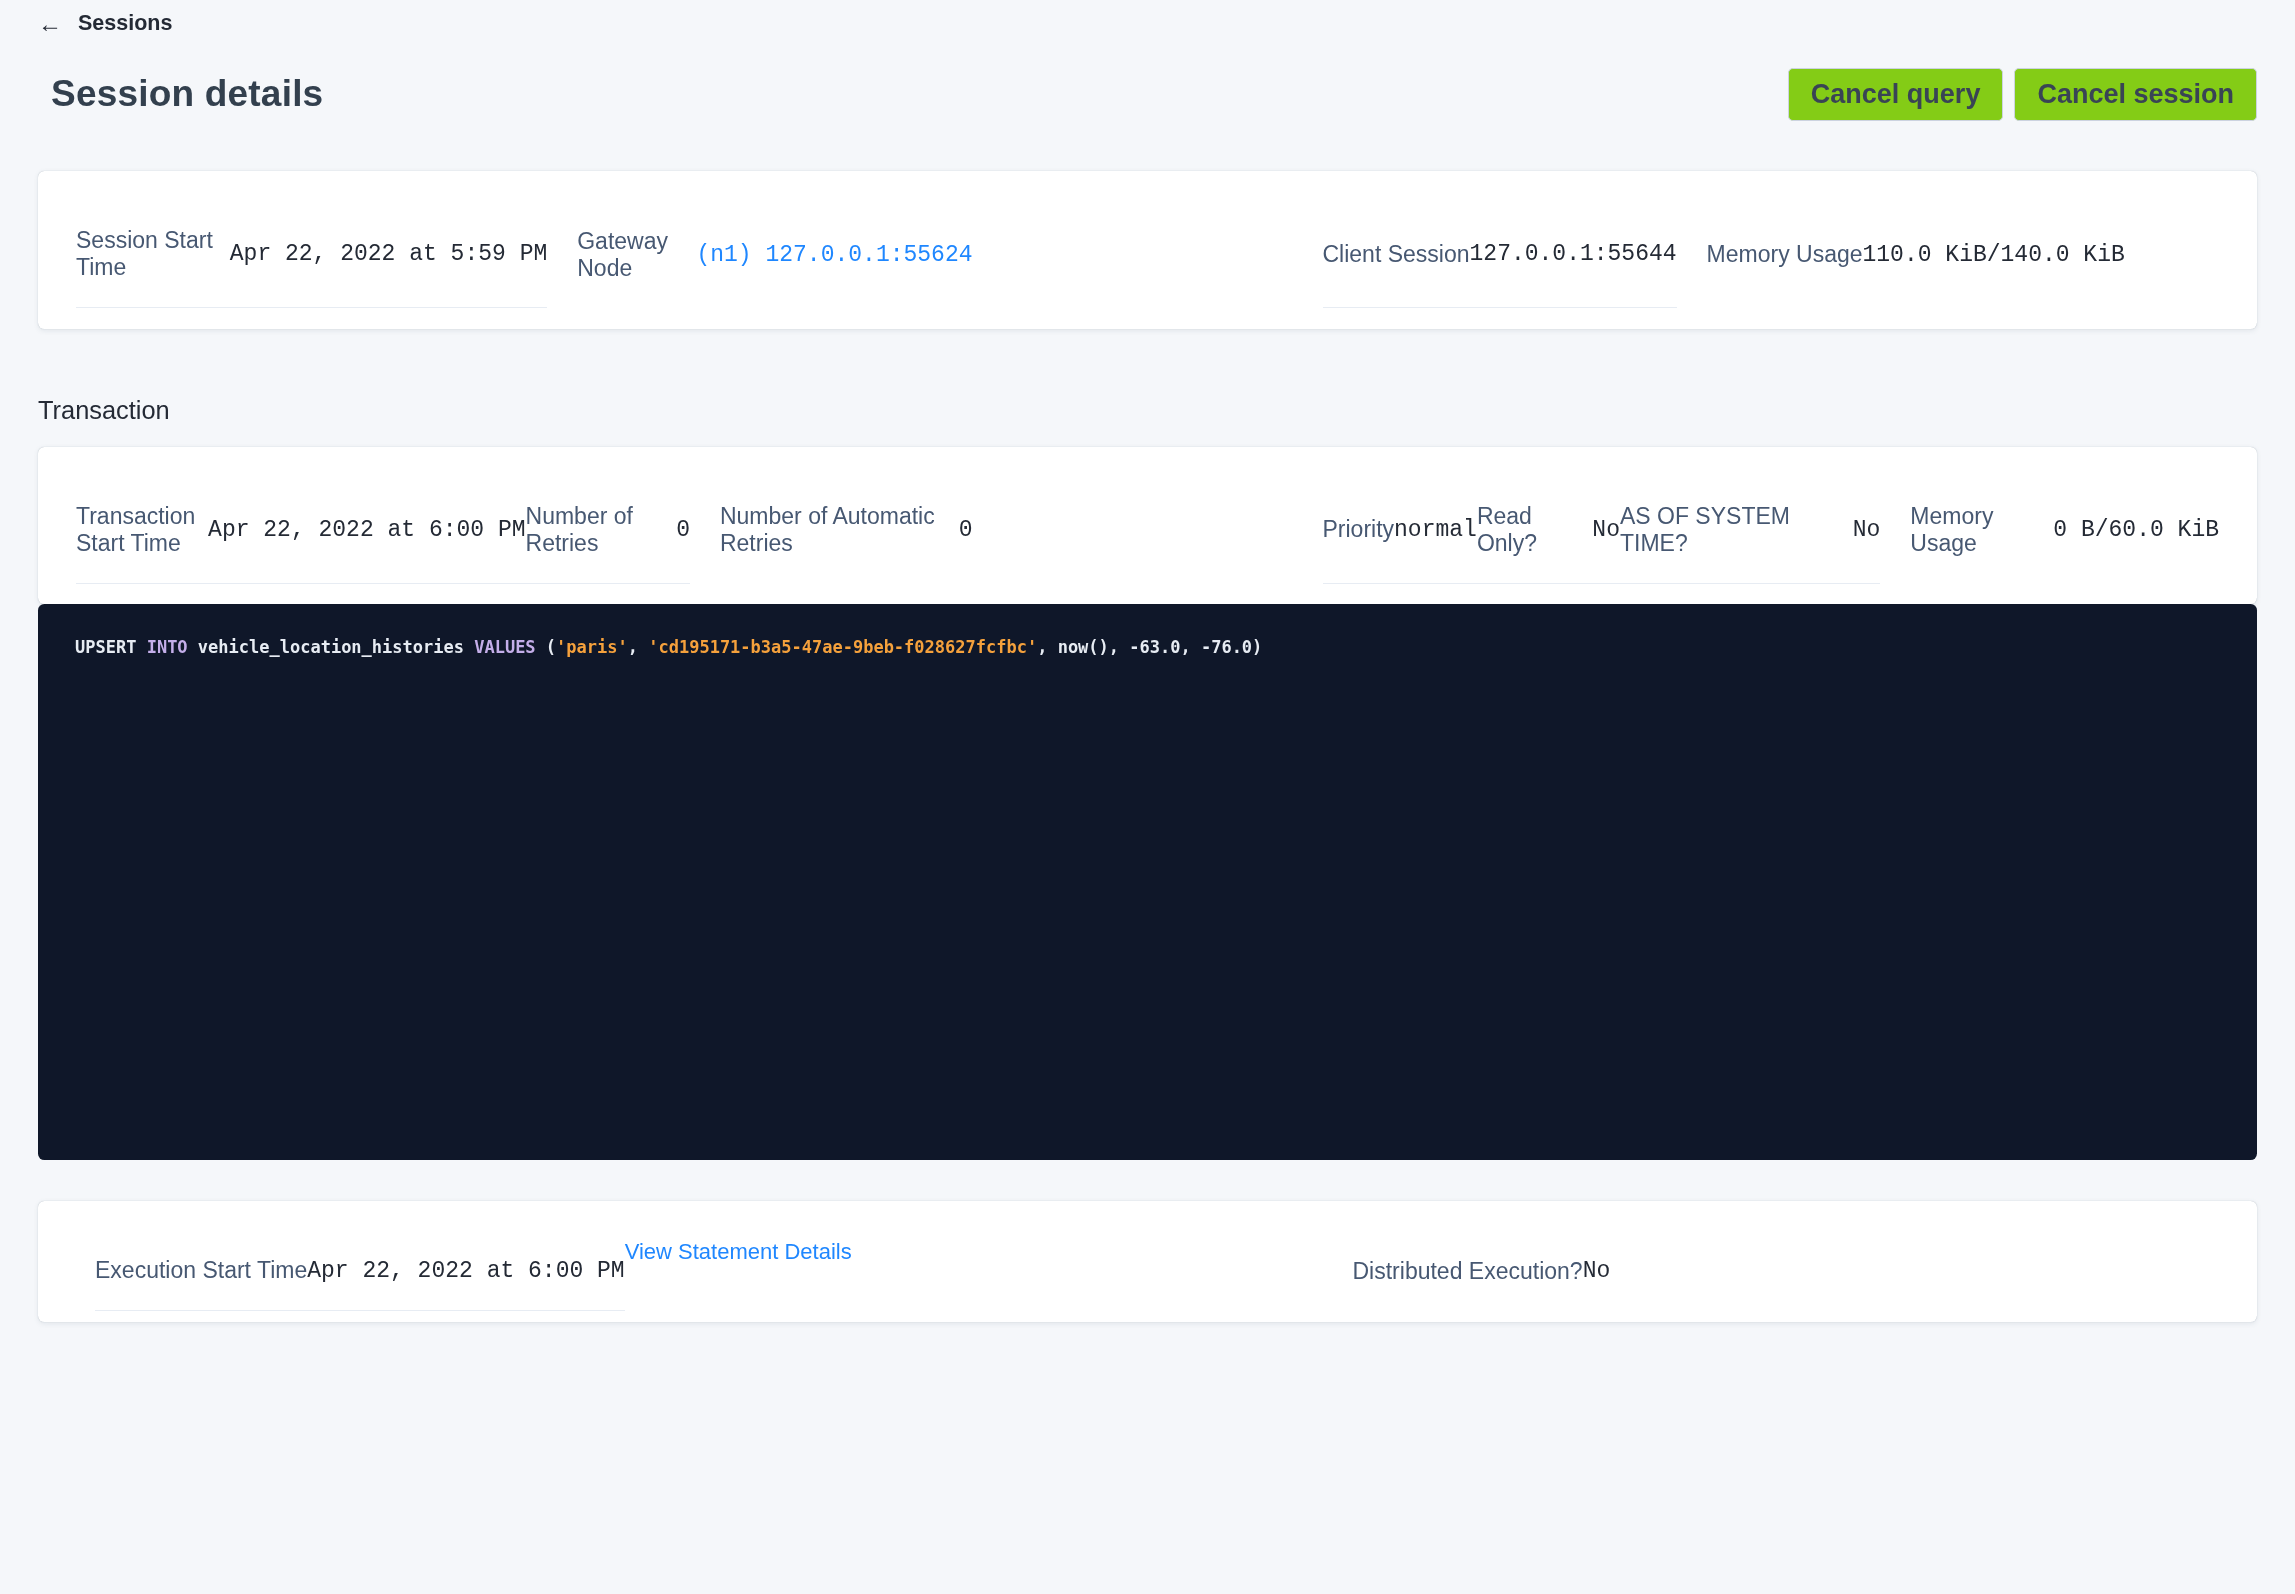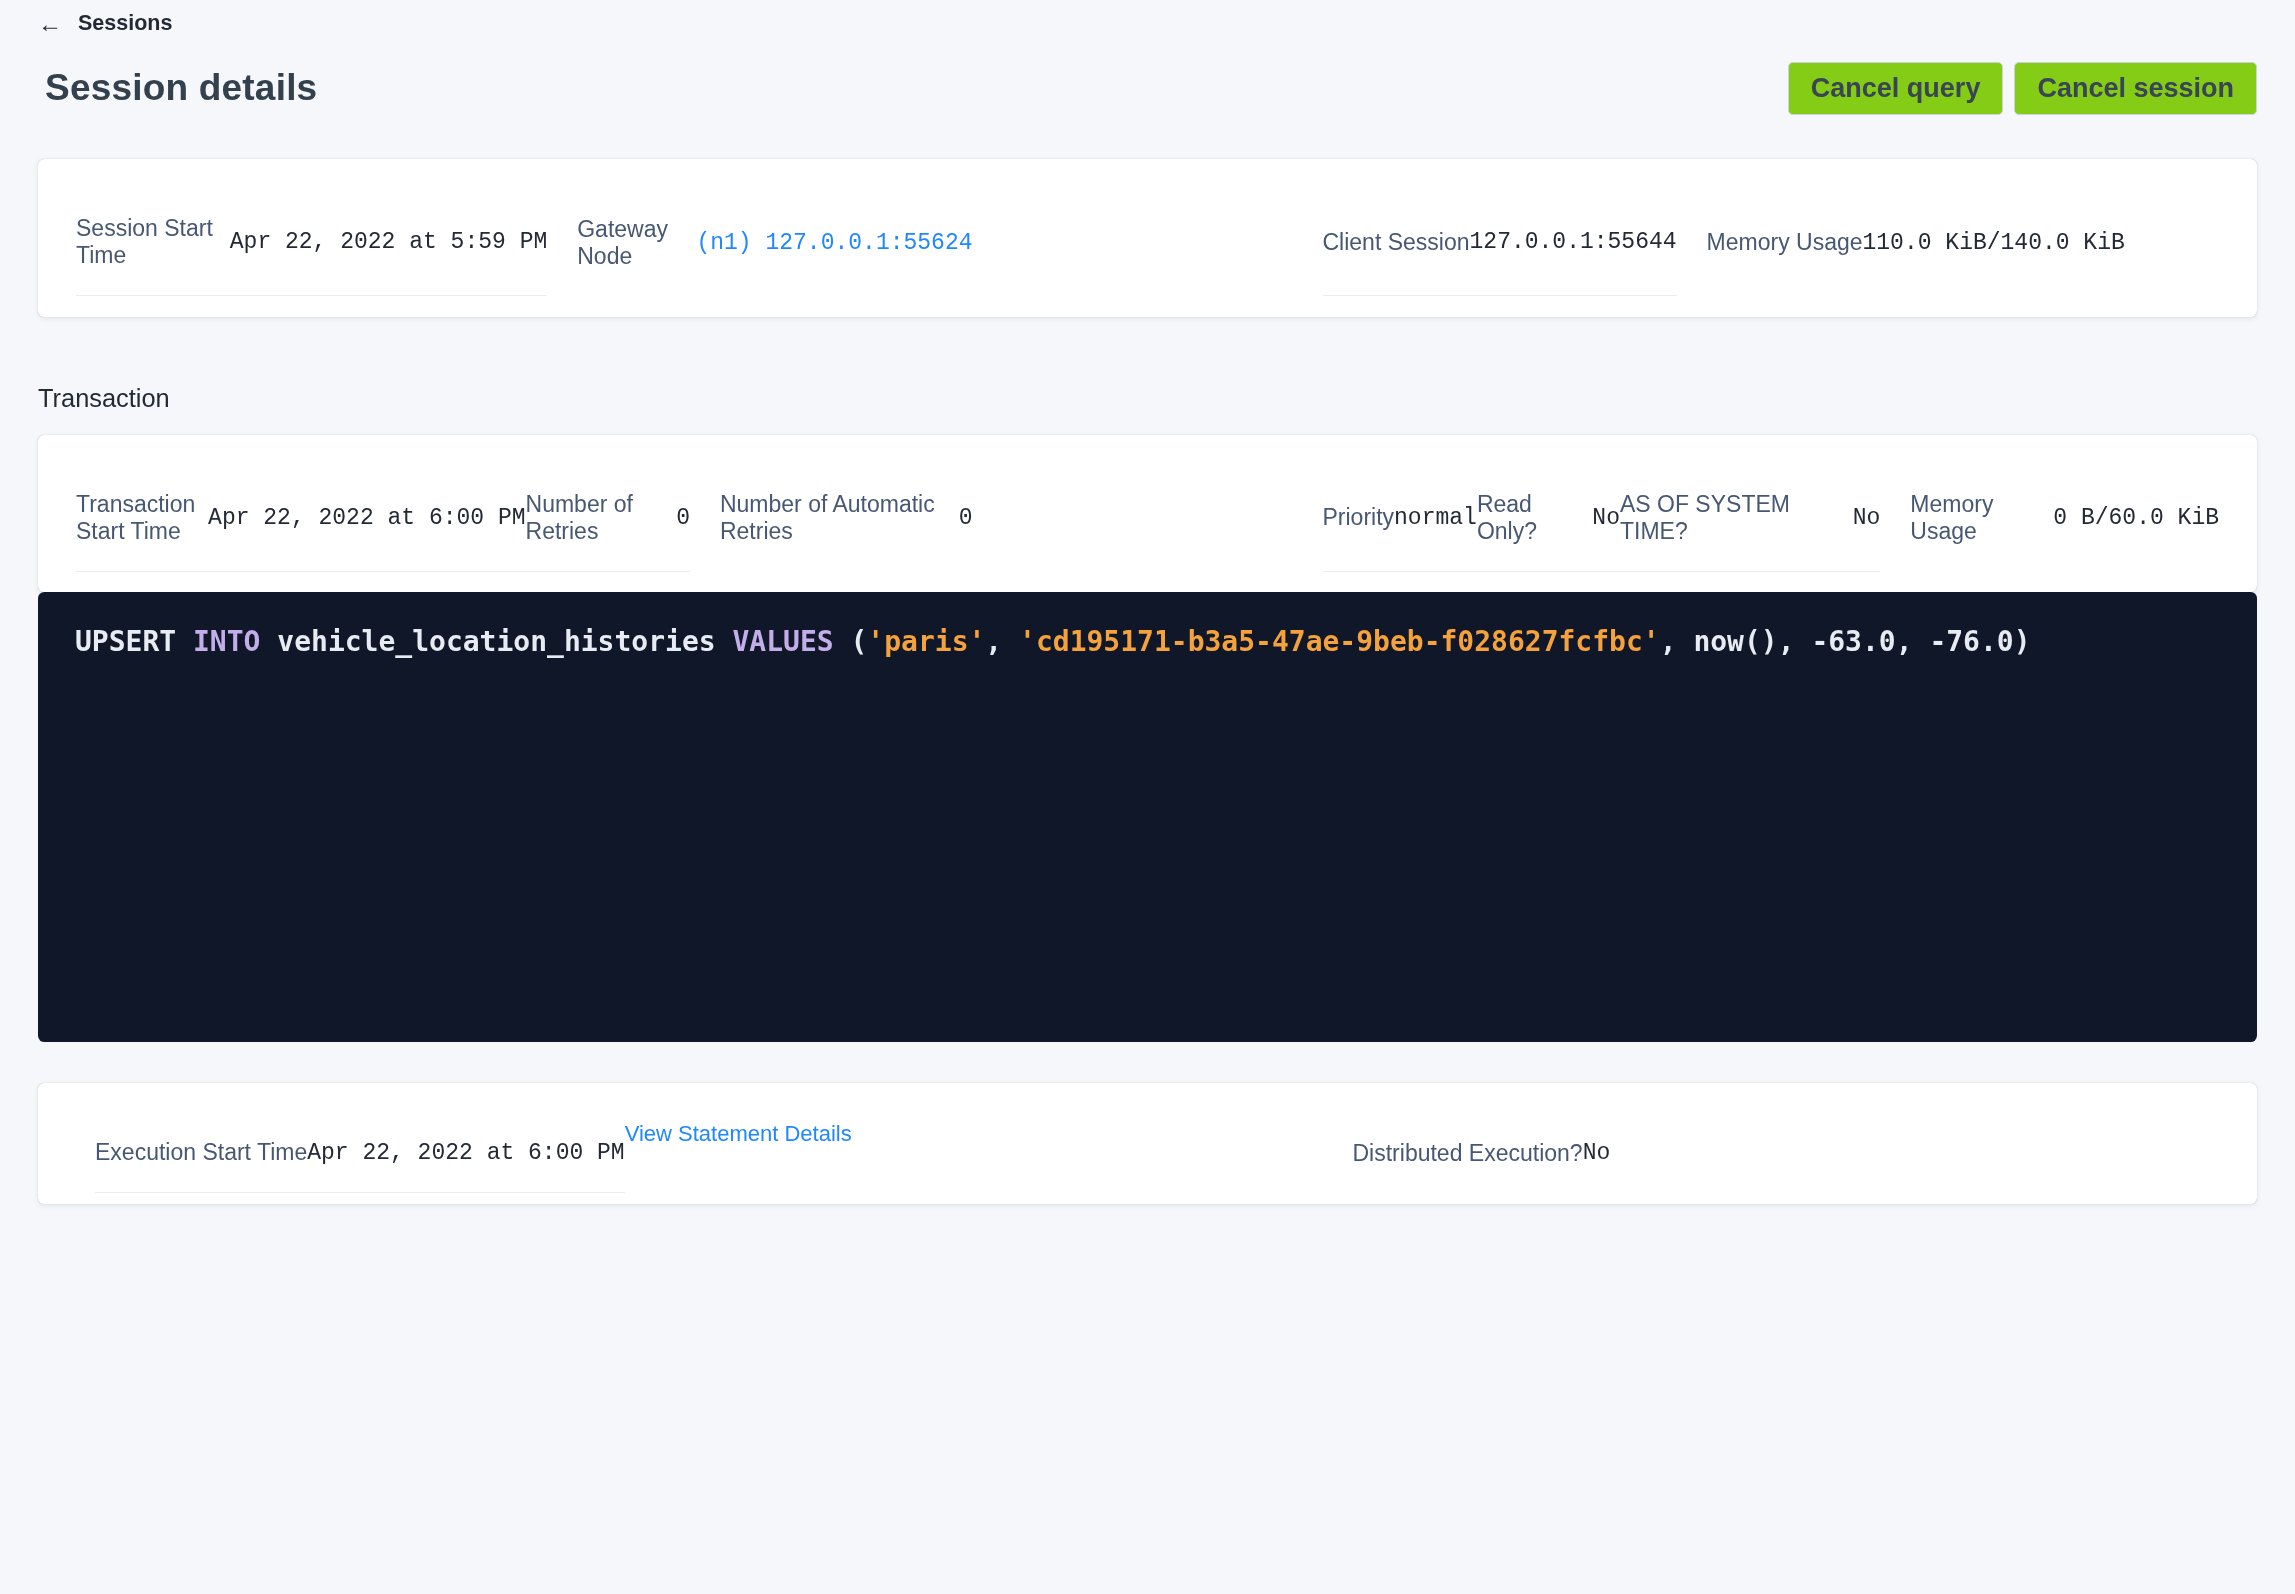--- a/index.html
+++ b/index.html
@@ -29,21 +29,21 @@
   .back-arrow { font-size: 24px; font-weight: 400; line-height: 1; }
 
   
   .title-row {
     display: flex;
     justify-content: space-between;
     align-items: center;
     margin-top: 24px;
   }
   h1.page-title {
-    margin: 7px;
+    margin: 13px;
     font-size: 37px;
     font-weight: 600;
     color: #33404e;
     letter-spacing: 0.2px;
   }
   .actions { display: flex; gap: 11px; }
   .btn {
     background: #84cc16;
     border: 0.8px solid #ccd3e0;
     border-radius: 4.8px;
@@ -85,24 +85,24 @@
     margin: 67px 0 22px 0;
     font-size: 25.4px;
     font-weight: 400;
     color: #242a35;
   }
 
   
   .code-block {
     background: #0f1729;
     border-radius: 6.4px;
-    height: 450px;
+    height: 556px;
     padding: 32px 37px;
     font-family: "DejaVu Sans Mono", monospace;
-    font-size: 28px;
+    font-size: 17px;
     font-weight: 700;
     line-height: 1.3;
     color: #e7ecf3;
   }
   .code-block code { white-space: pre-wrap; font-family: inherit; }
   .code-block .kw  { color: #c4aee9; }
   .code-block .str { color: #f5a13c; }
 
   
   .card-bottom { margin-top: 41px; padding-bottom: 11px; }

